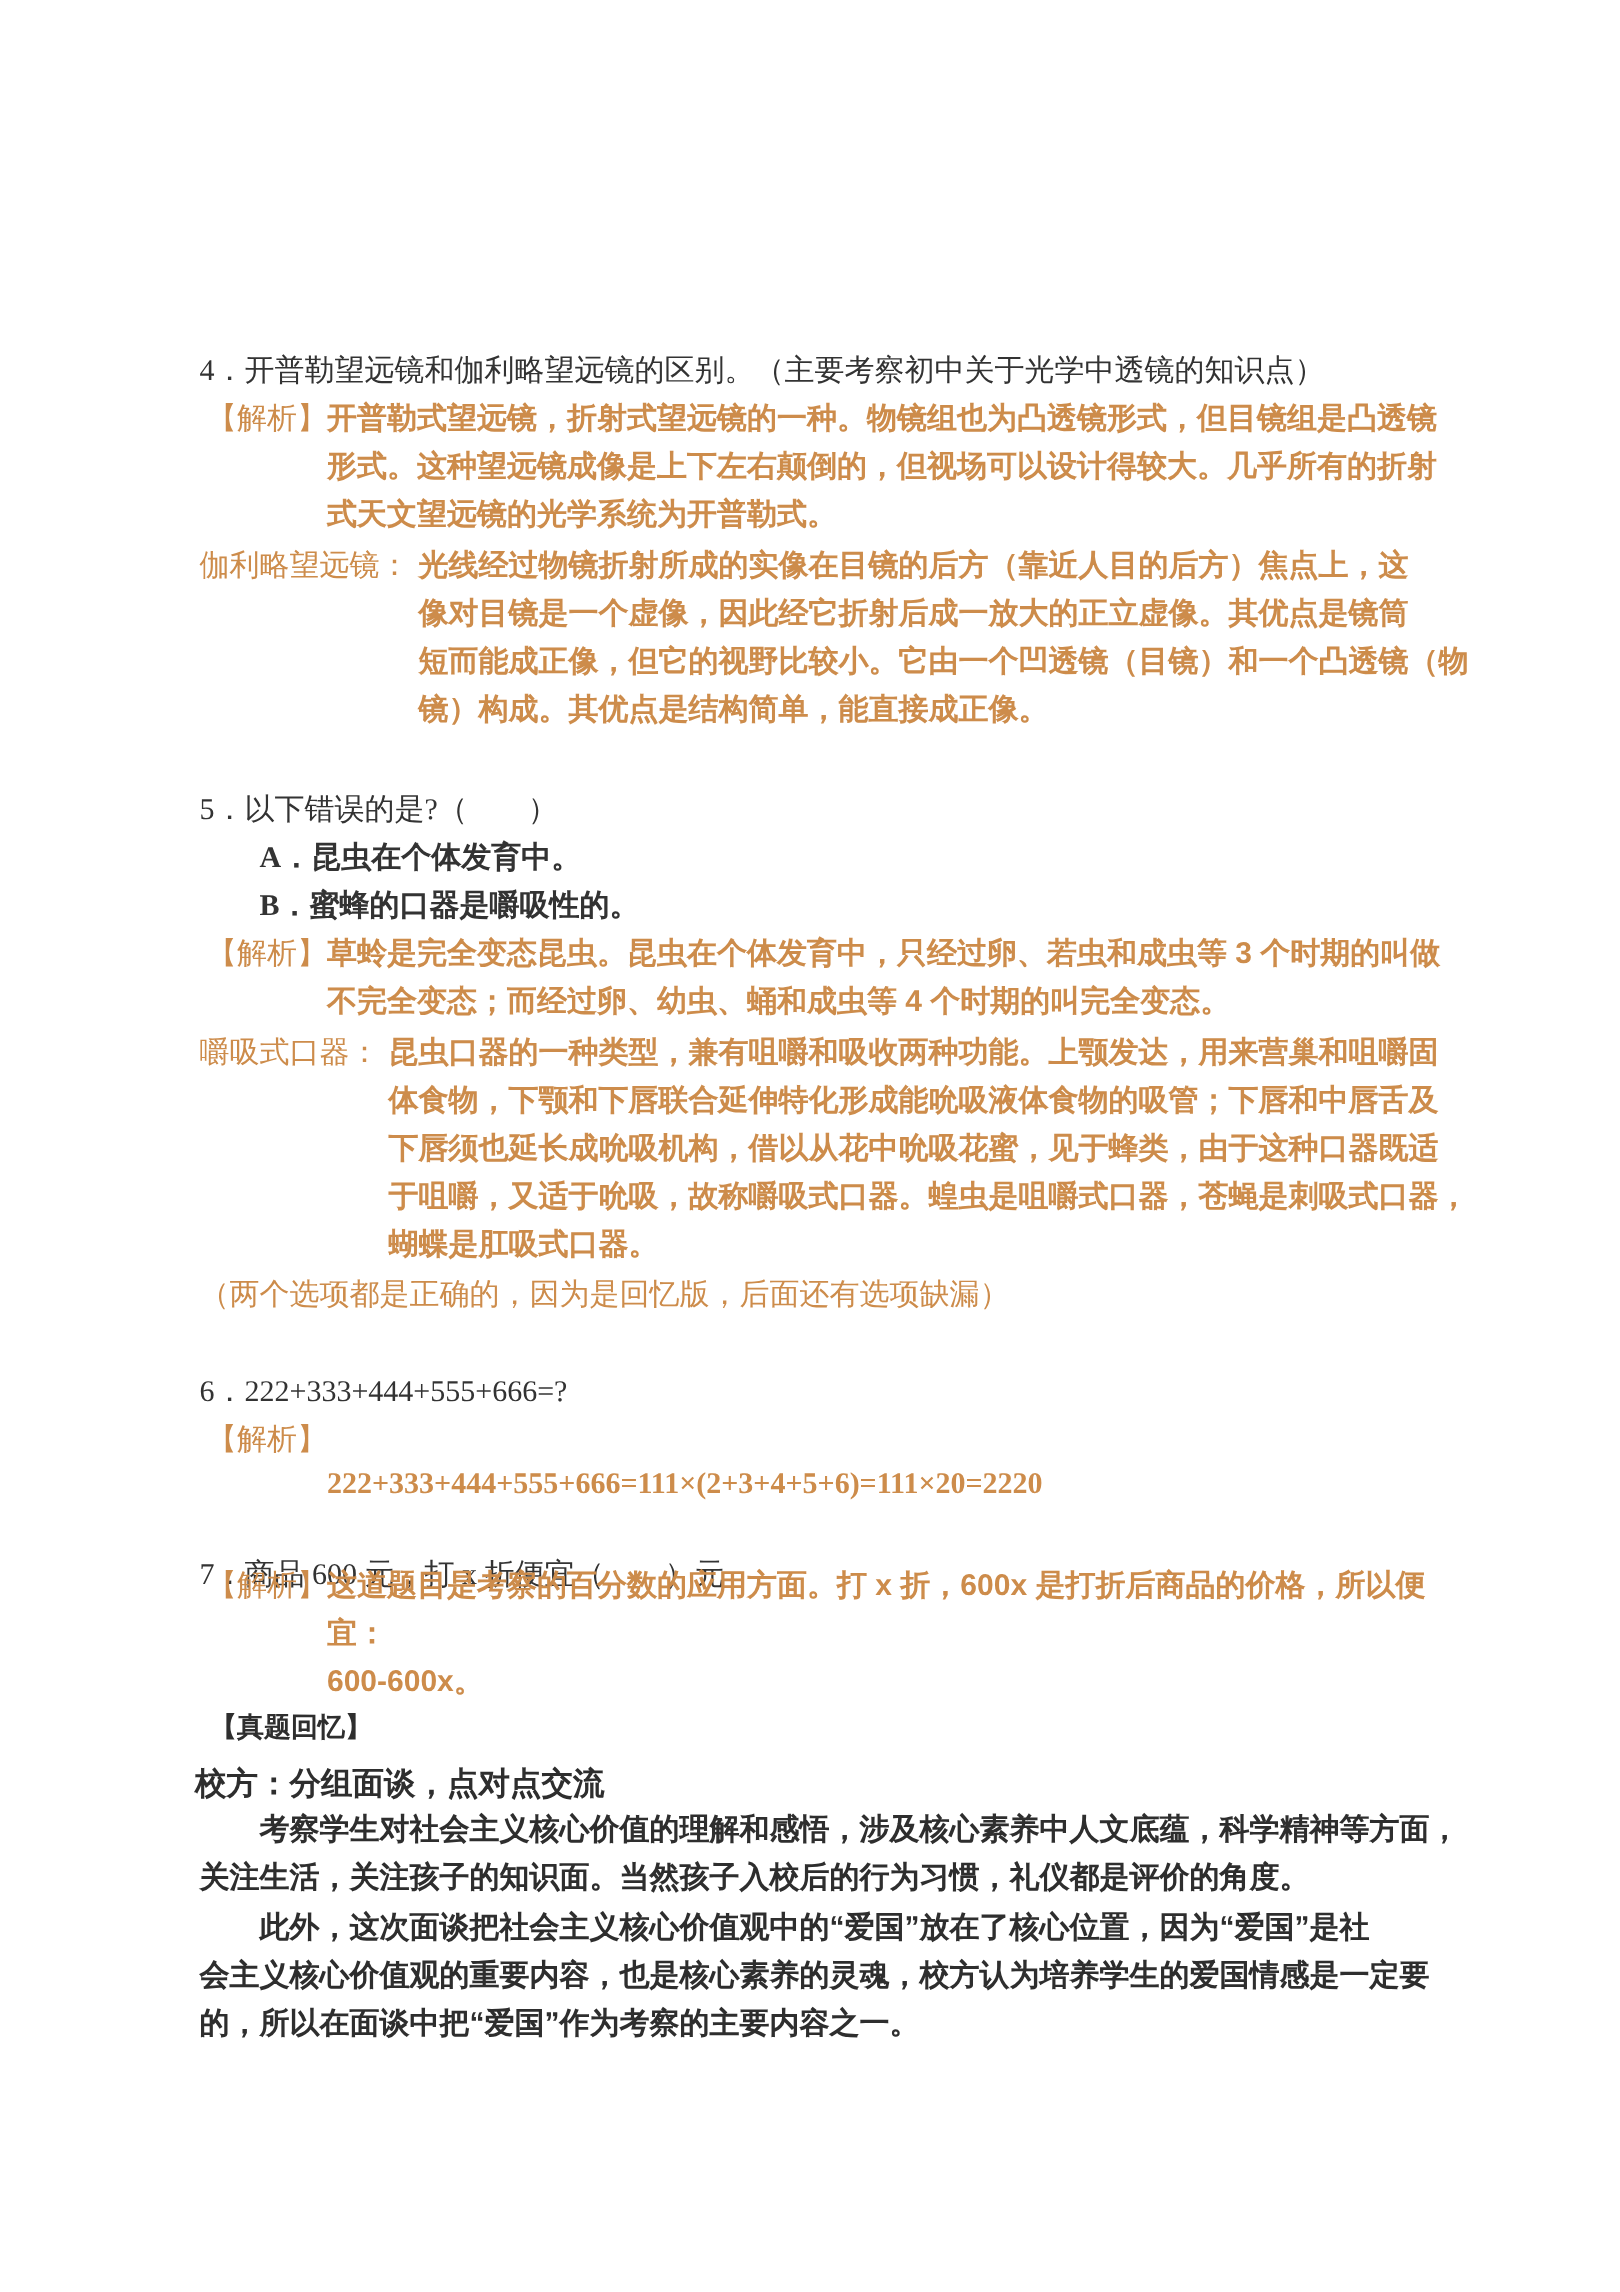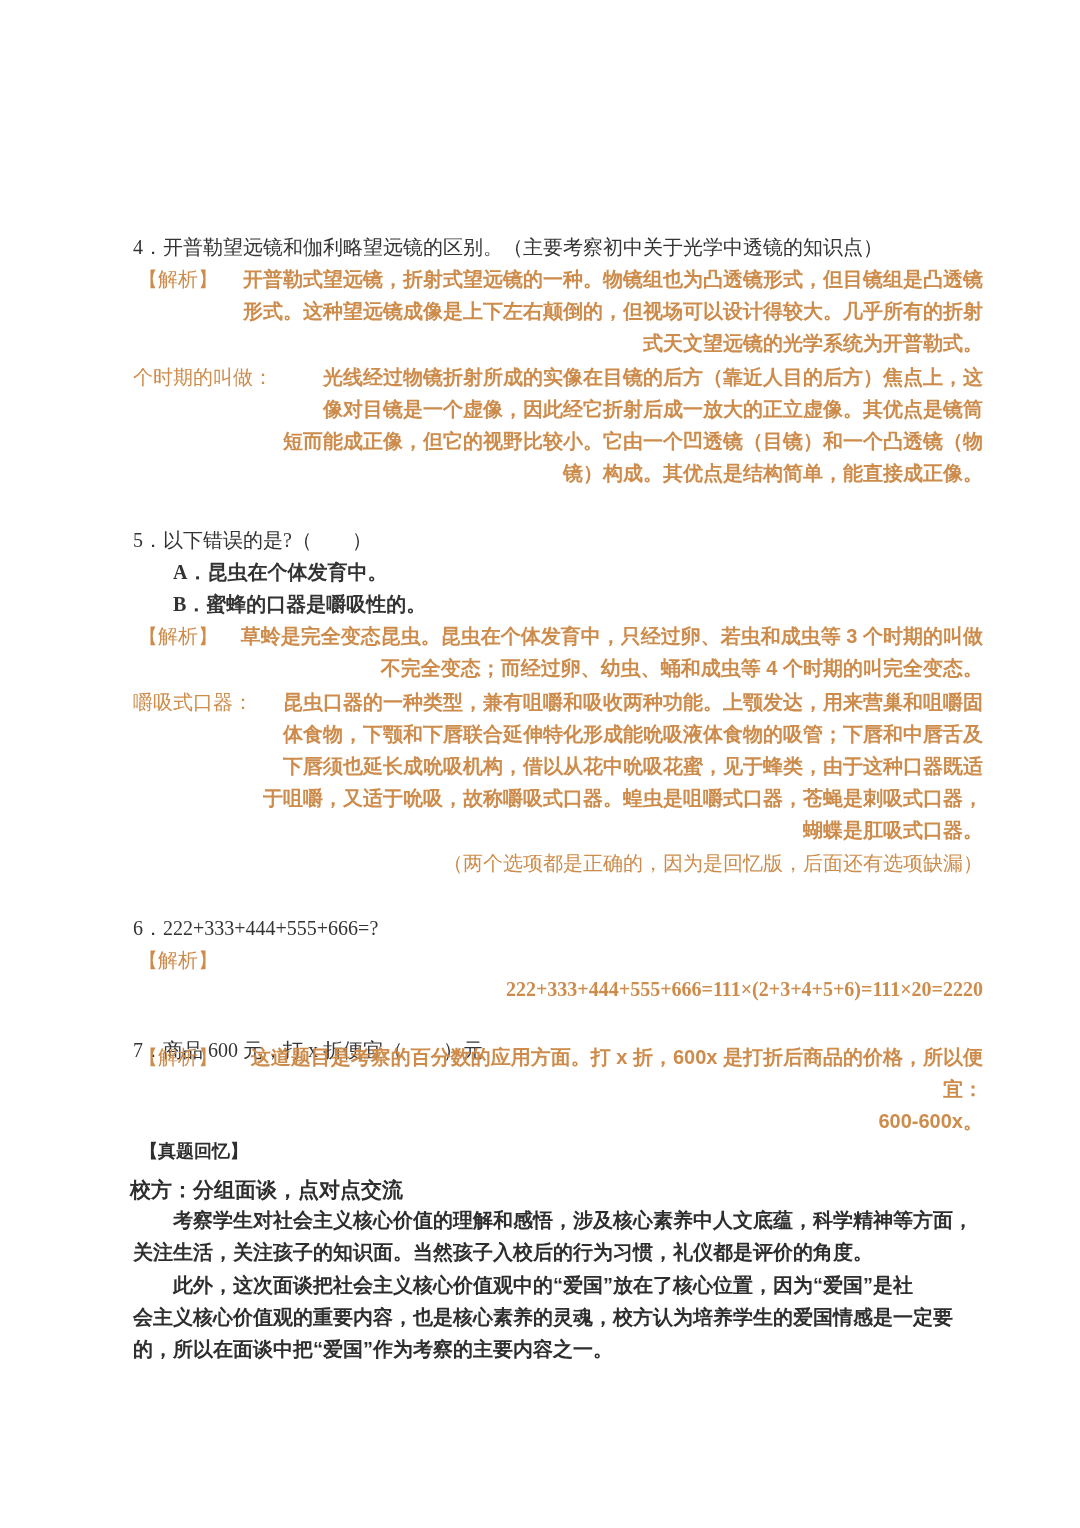--- a/index.html
+++ b/index.html
@@ -12,21 +12,21 @@
     overflow: hidden;
     font-family: "Liberation Sans", sans-serif;
     font-size: 20px;
     line-height: 32px;
     color: #333333;
   }
   .blk { position: absolute; left: 133px; width: 850px; }
   .preline { white-space: pre-line; font-weight: bold; }
   .serif { font-family: "Liberation Serif", serif; margin-top: 29px; }
   .q-title { color: #333333; font-family: "Liberation Serif", serif; }
-  .orange { color: #cd8c4b; text-align: right; }
+  .orange { color: #cd8c4b; }
   .hang { display: flex; align-items: flex-start; }
   .hang .lbl { flex: 0 0 auto; white-space: nowrap; }
   .hang .txt { flex: 1 1 auto; }
   .options { left: 173px; }
   .bold-hdr { font-weight: bold; color: #2e2e2e; font-size: 18px; }
   .sub-hdr  { font-weight: bold; color: #2e2e2e; font-size: 21px; }
   .body-para { color: #2e2e2e; text-indent: 2em; font-size: 20px; }
   .body-bold { font-weight: bold; }
 </style>
 </head>
@@ -37,21 +37,21 @@
   <div class="blk q-title" style="top:231px;">4．开普勒望远镜和伽利略望远镜的区别。（主要考察初中关于光学中透镜的知识点）</div>
 
   <div class="blk hang orange" style="top:263px; left:138px; width:845px;">
     <span class="lbl">【解析】</span>
     <div class="txt preline">开普勒式望远镜，折射式望远镜的一种。物镜组也为凸透镜形式，但目镜组是凸透镜
 形式。这种望远镜成像是上下左右颠倒的，但视场可以设计得较大。几乎所有的折射
 式天文望远镜的光学系统为开普勒式。</div>
   </div>
 
   <div class="blk hang orange" style="top:361px;">
-    <span class="lbl">个时期的叫做：</span>
+    <span class="lbl">伽利略望远镜：</span>
     <div class="txt preline" style="padding-left:6px;">光线经过物镜折射所成的实像在目镜的后方（靠近人目的后方）焦点上，这
 像对目镜是一个虚像，因此经它折射后成一放大的正立虚像。其优点是镜筒
 短而能成正像，但它的视野比较小。它由一个凹透镜（目镜）和一个凸透镜（物
 镜）构成。其优点是结构简单，能直接成正像。</div>
   </div>
 
   <div class="blk q-title" style="top:524px;">5．以下错误的是?（　　）</div>
 
   <div class="blk options q-title preline" style="top:556px;">A．昆虫在个体发育中。
 B．蜜蜂的口器是嚼吸性的。</div>

